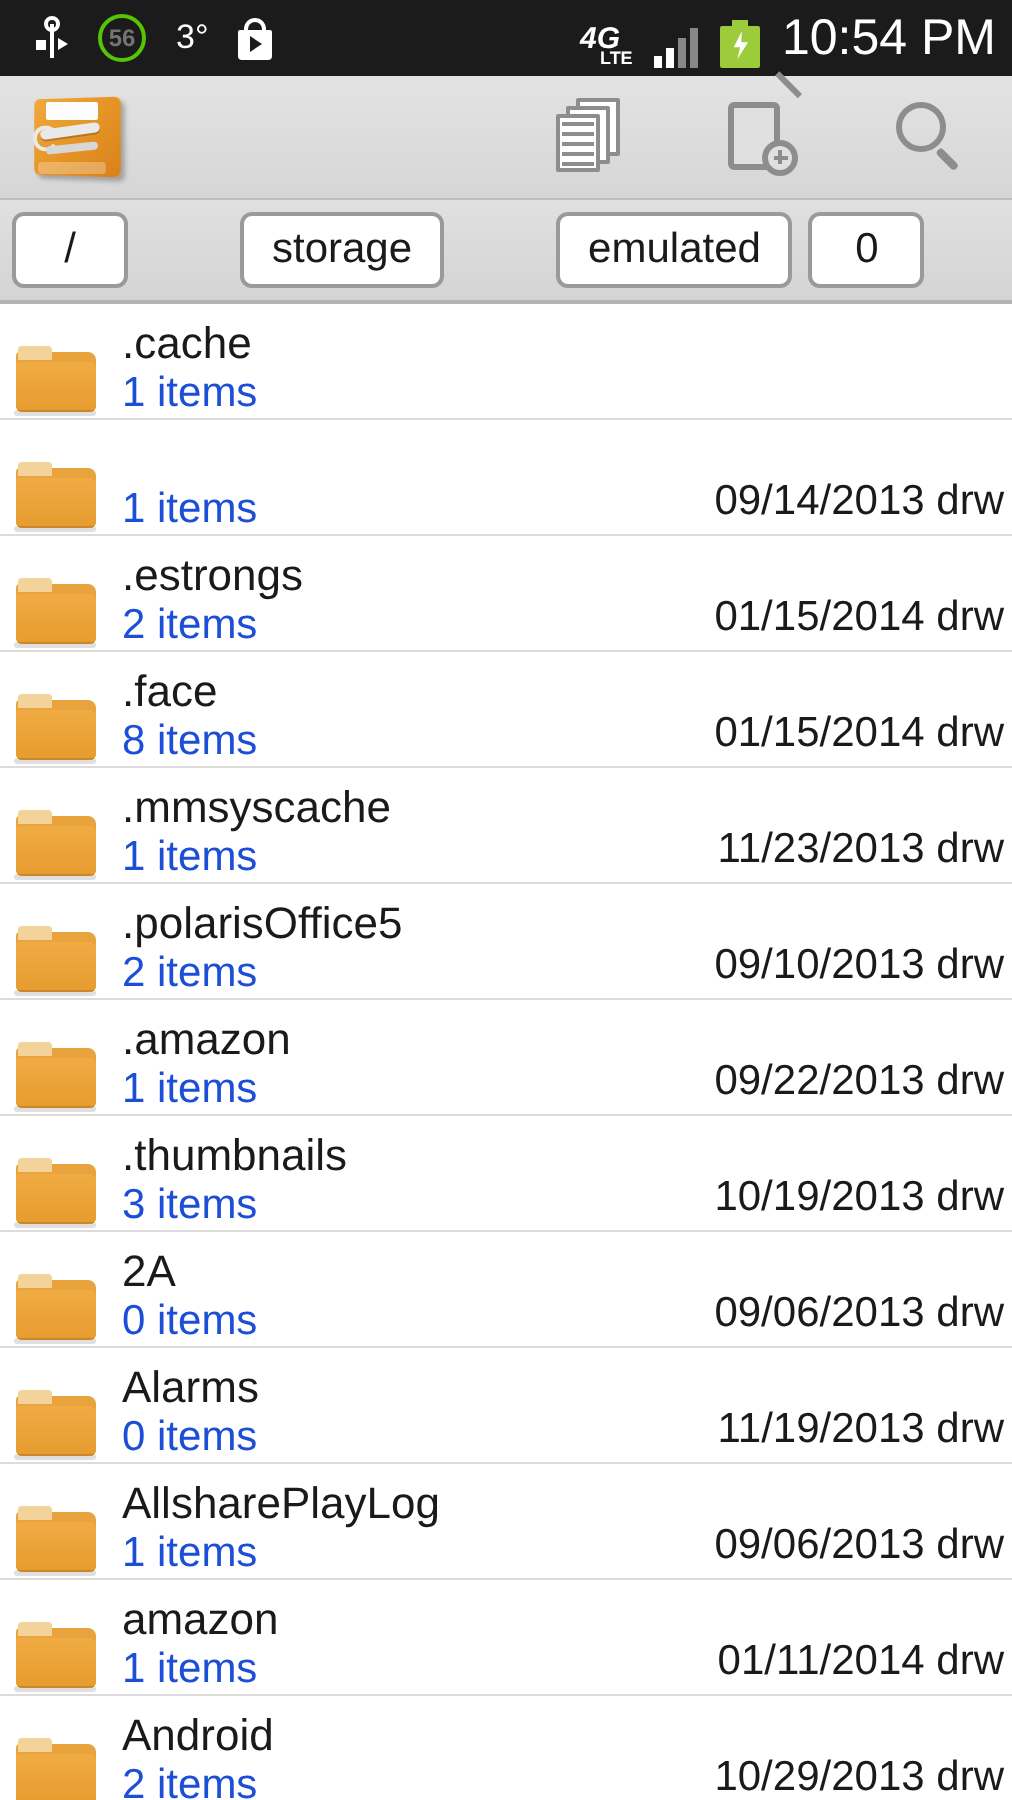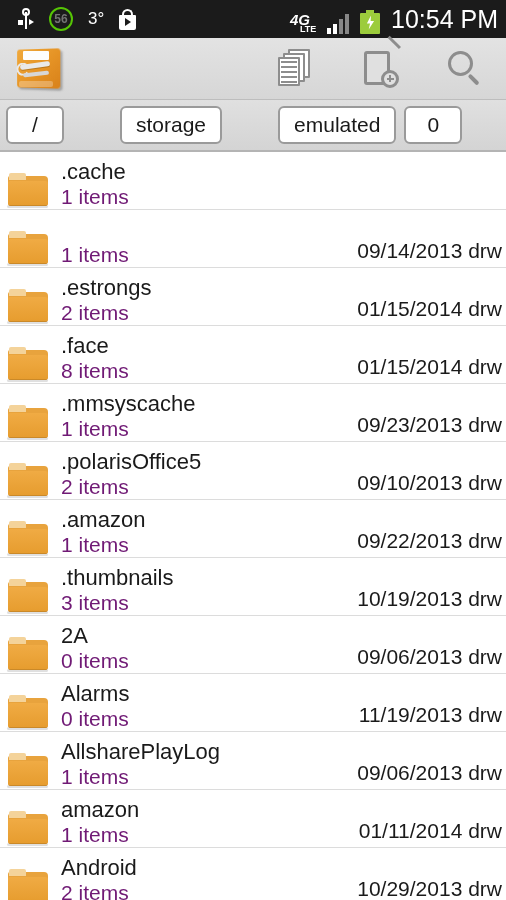--- a/index.html
+++ b/index.html
@@ -156,21 +156,21 @@
   }
   .folder .shadow {
     position:absolute; left:1px; bottom:1px; width:41px; height:3px;
     background:rgba(0,0,0,.12); border-radius:2px;
   }
   .rowtext { flex:1 1 auto; min-width:0; }
   .fname {
     font-size:22px; color:#1a1a1a; line-height:25px; white-space:nowrap;
     overflow:hidden; text-overflow:ellipsis;
   }
-  .fitems { font-size:21px; color:#701a75; line-height:25px; }
+  .fitems { font-size:21px; color:#1d4ed8; line-height:25px; }
   .fmeta {
     position:absolute; right:4px; bottom:4px;
     font-size:21px; color:#1a1a1a; white-space:nowrap;
   }
 </style>
 </head>
 <body>
 
 <div class="phone">
 
@@ -306,21 +306,21 @@
         <div class="folder">
           <span class="back"></span>
           <span class="tab"></span>
           <span class="front"></span>
           <span class="shadow"></span>
         </div>
         <div class="rowtext">
           <div class="fname">.mmsyscache</div>
           <div class="fitems">1 items</div>
         </div>
-        <div class="fmeta"><span>09/23/2013</span> <span>drw</span></div>
+        <div class="fmeta"><span>11/23/2013</span> <span>drw</span></div>
       </div>
       <div class="row">
         <div class="folder">
           <span class="back"></span>
           <span class="tab"></span>
           <span class="front"></span>
           <span class="shadow"></span>
         </div>
         <div class="rowtext">
           <div class="fname">.polarisOffice5</div>

